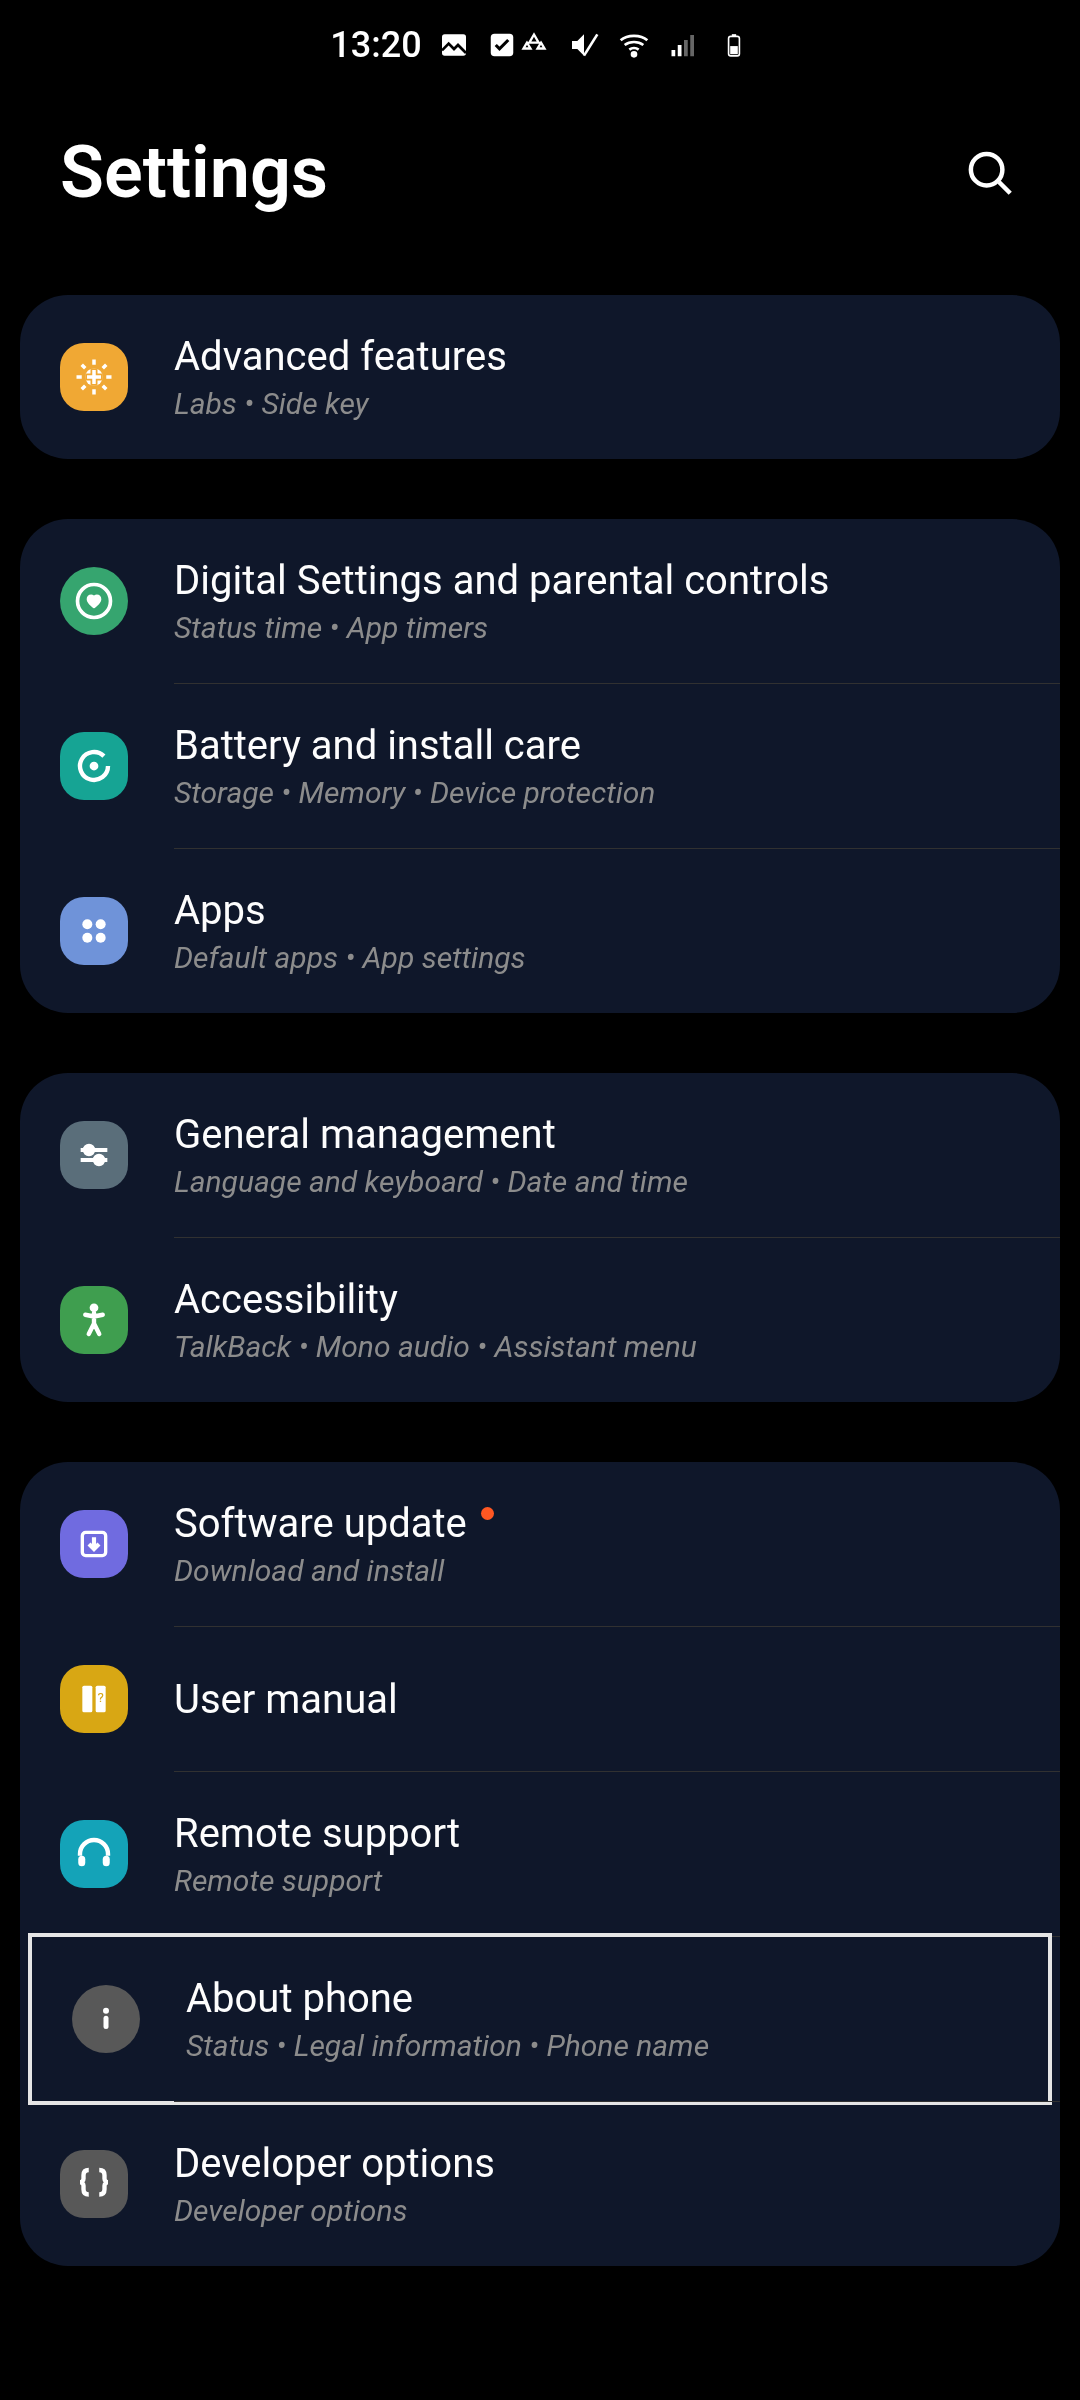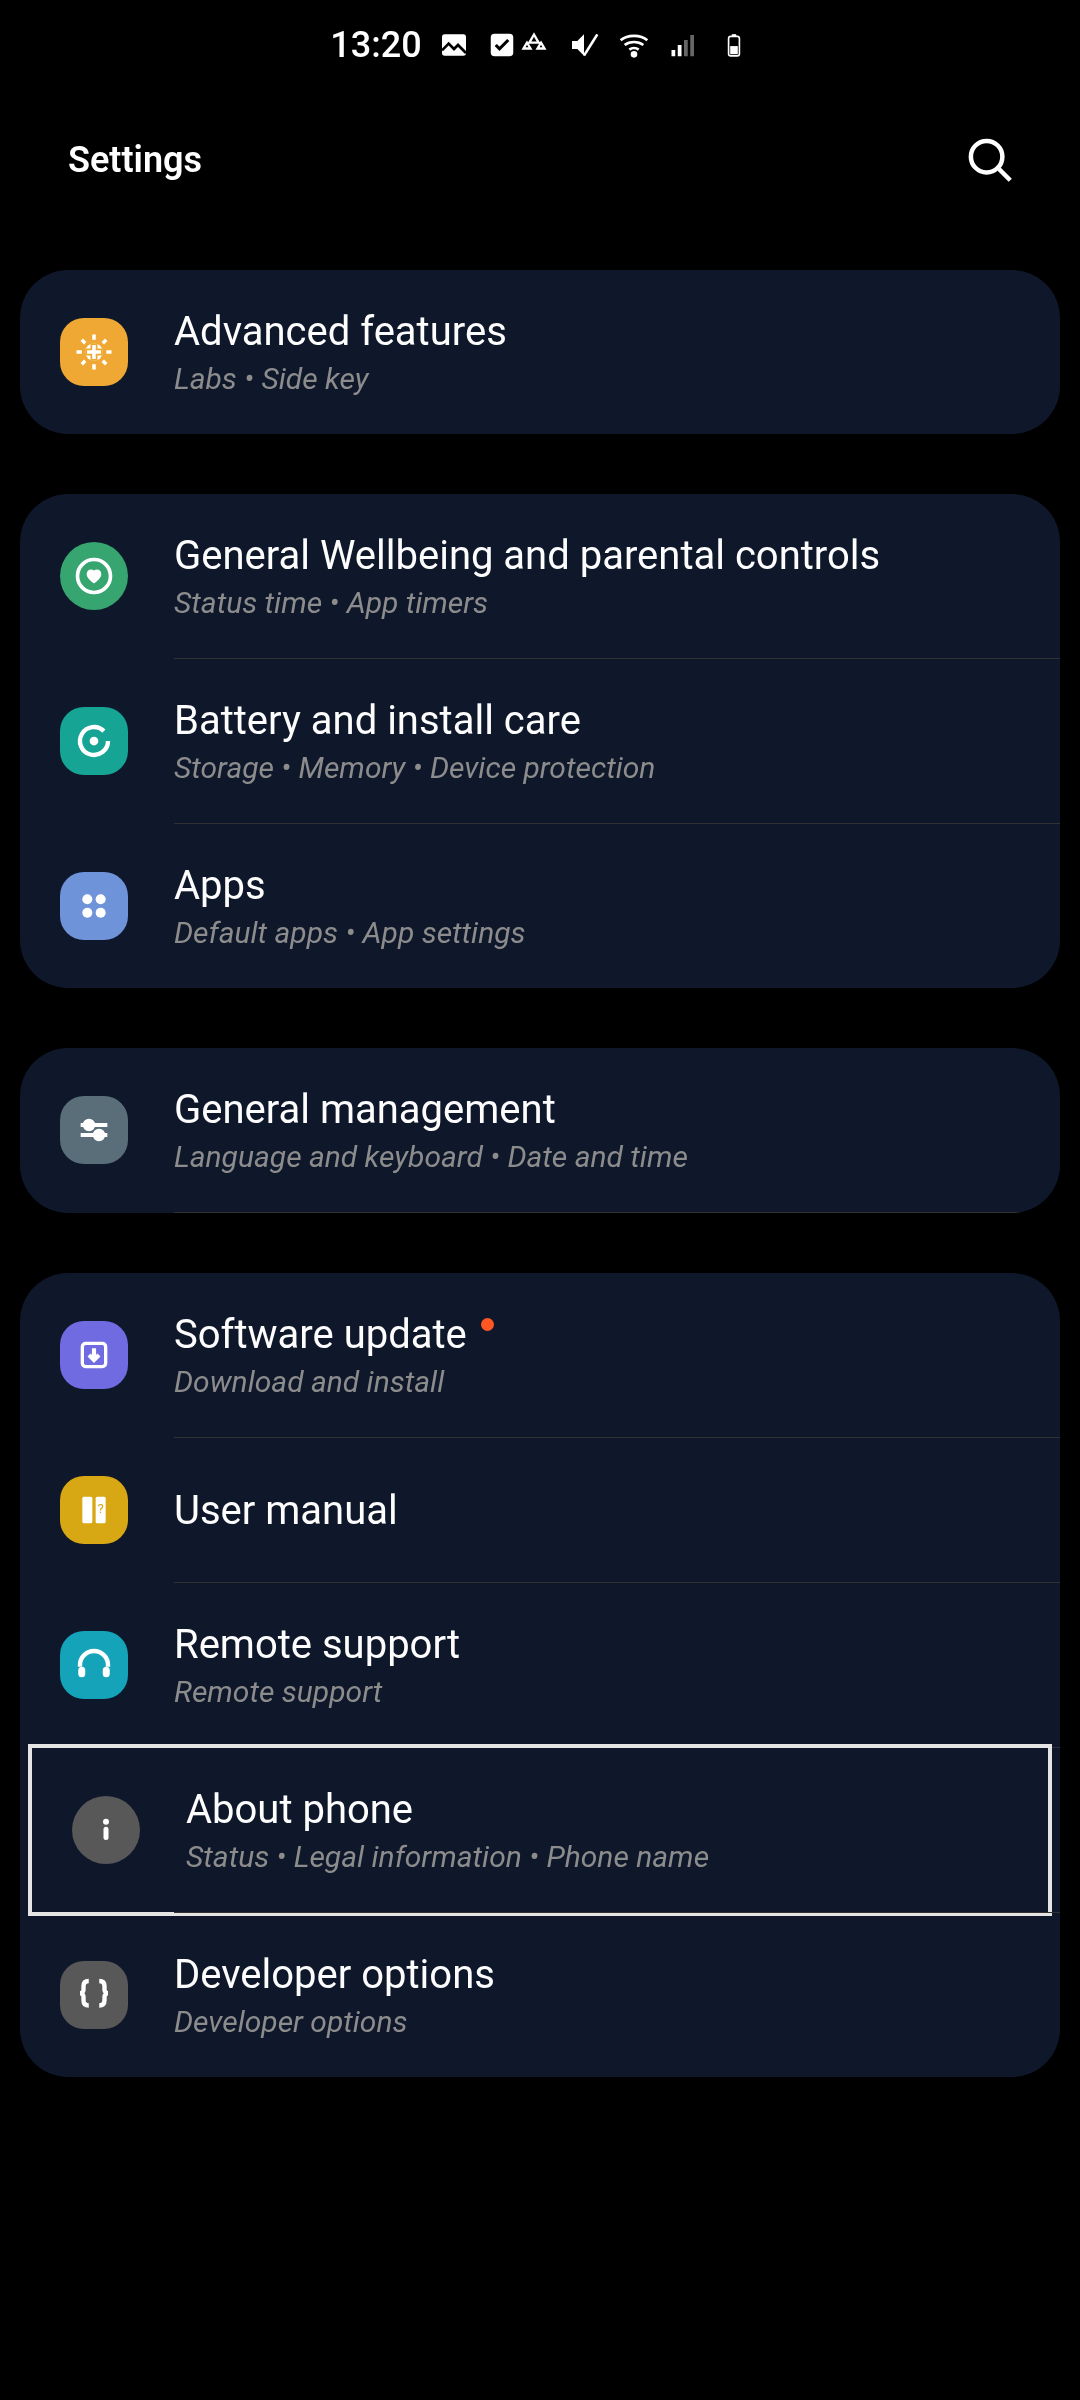--- a/index.html
+++ b/index.html
@@ -20,21 +20,21 @@
     }
     .status-left { display: flex; align-items: center; gap: 16px; font-size: 36px; font-weight: 500; }
     .status-right { display: flex; align-items: center; gap: 18px; }
     .status-icon { width: 32px; height: 32px; display: flex; align-items: center; justify-content: center; }
     .header {
       display: flex;
       align-items: center;
       justify-content: space-between;
       padding: 40px 60px 80px 60px;
     }
-    .header-title { font-size: 36px; font-weight: 600; margin-left: 8px; }
+    .header-title { font-size: 72px; font-weight: 600; }
     .search-btn { width: 60px; height: 60px; display: flex; align-items: center; justify-content: center; }
     .card {
       background: #0f172a;
       margin: 0 20px 60px 20px;
       border-radius: 48px;
       overflow: hidden;
     }
     .card:last-child { margin-bottom: 20px; }
     .row {
       display: flex;
@@ -166,21 +166,21 @@
 
 <div class="card">
   <div class="row">
     <div class="row-icon icon-bg-greencircle">
       <svg viewBox="0 0 24 24" width="44" height="44" fill="none" stroke="#fff" stroke-width="2">
           <circle cx="12" cy="12" r="9"></circle>
           <path d="M12 16s-4-2.5-4-5c0-1.5 1-2.5 2.5-2.5 1 0 1.5.6 1.5.6s.5-.6 1.5-.6C15 8.5 16 9.5 16 11c0 2.5-4 5-4 5z" fill="#fff" stroke="none"></path>
         </svg>
     </div>
     <div class="row-content">
-      <div class="row-title">General Wellbeing and parental controls</div>
+      <div class="row-title">Digital Settings and parental controls</div>
       <div class="row-sub">Status time  •  App timers</div>
     </div>
   </div>
   <hr class="divider">
   <div class="row">
     <div class="row-icon icon-bg-teal">
       <svg viewBox="0 0 24 24" width="42" height="42" fill="none" stroke="#fff" stroke-width="2.5">
           <path d="M20 12a8 8 0 1 1-2.34-5.66"></path>
           <circle cx="12" cy="12" r="2.5" fill="#fff" stroke="none"></circle>
         </svg>
@@ -216,20 +216,32 @@
           <line x1="4" y1="15" x2="20" y2="15"></line>
           <circle cx="15" cy="15" r="2.5" fill="#fff"></circle>
         </svg>
     </div>
     <div class="row-content">
       <div class="row-title">General management</div>
       <div class="row-sub">Language and keyboard  •  Date and time</div>
     </div>
   </div>
   <hr class="divider">
+  <div class="row">
+    <div class="row-icon icon-bg-green">
+      <svg viewBox="0 0 24 24" width="42" height="42" fill="#fff">
+          <circle cx="12" cy="5" r="2.5"></circle>
+          <path d="M12 8v6M12 10l-5-1M12 10l5-1M12 14l-3 6M12 14l3 6" stroke="#fff" stroke-width="2.5" stroke-linecap="round"></path>
+        </svg>
+    </div>
+    <div class="row-content">
+      <div class="row-title">Accessibility</div>
+      <div class="row-sub">TalkBack  •  Mono audio  •  Assistant menu</div>
+    </div>
+  </div>
 </div>
 
 <div class="card">
   <div class="row">
     <div class="row-icon icon-bg-purple">
       <svg viewBox="0 0 24 24" width="40" height="40" fill="none" stroke="#fff" stroke-width="2">
           <rect x="5" y="5" width="14" height="14" rx="2"></rect>
           <path d="M12 8v6M9 12l3 3 3-3" stroke-width="2.5"></path>
         </svg>
     </div>

